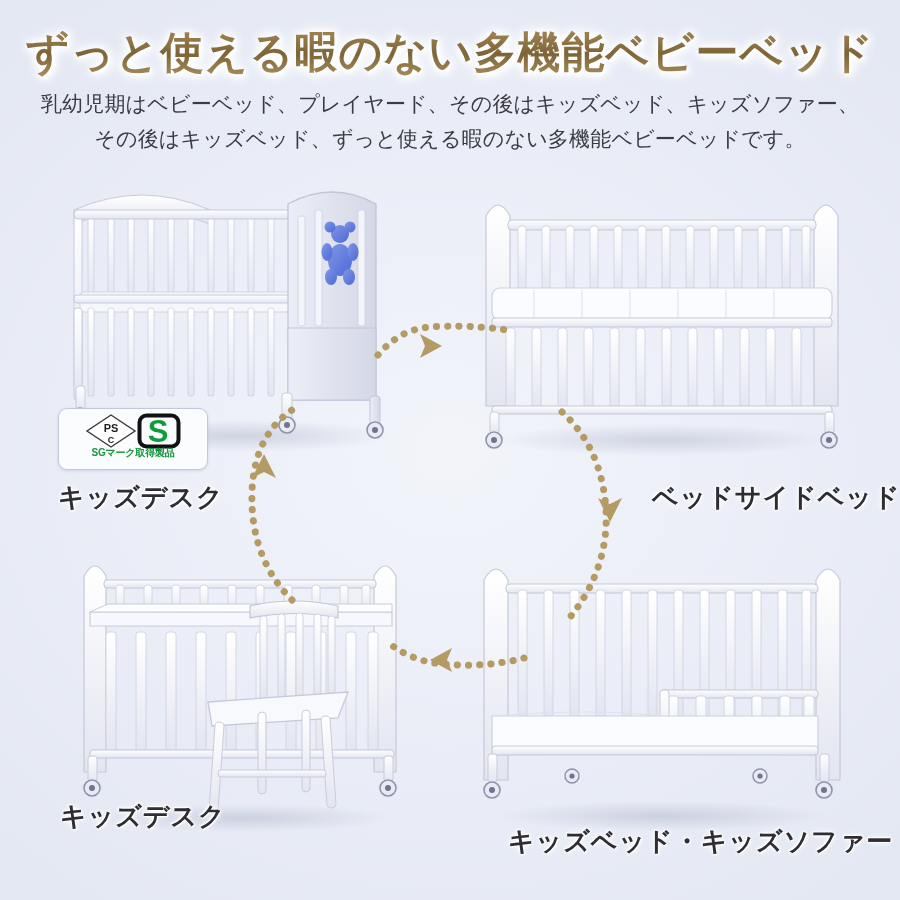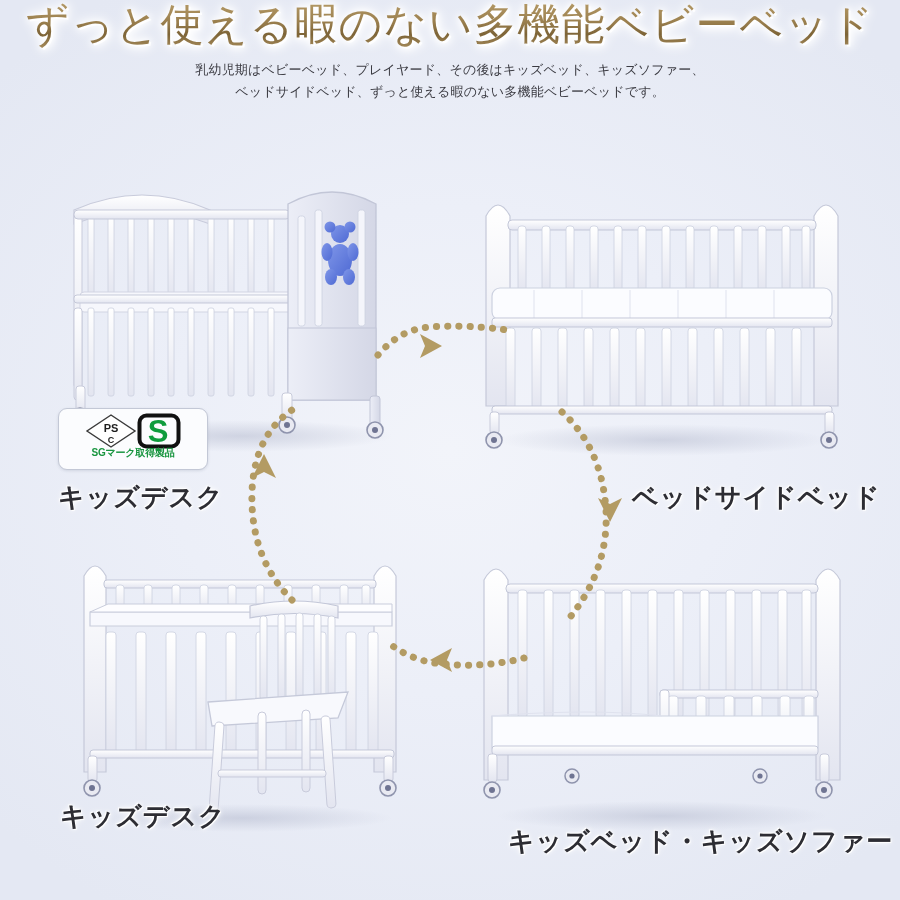--- a/index.html
+++ b/index.html
@@ -12,51 +12,51 @@
   #stage{
     position:relative;width:900px;height:900px;
     background:
       radial-gradient(ellipse 70% 60% at 50% 50%, #f2f4fa 0%, #eceff8 45%, #e4e8f3 100%);
     overflow:hidden;
   }
 
   
   .hdr{position:absolute;left:0;top:0;width:900px;text-align:center;}
   .title{
-    margin:0;
-    font-size:43px;line-height:1.15;font-weight:400;letter-spacing:1px;
+    margin:0;padding-top:28px;
+    font-size:43px;line-height:1.15;font-weight:700;letter-spacing:1px;
     color:#9e8355;
     background:linear-gradient(180deg,#b79c68 0%,#9a7f4e 45%,#7d6437 70%,#a88d5d 100%);
     -webkit-background-clip:text;background-clip:text;
     -webkit-text-fill-color:transparent;color:transparent;
     text-shadow:none;
     filter:drop-shadow(0 0 3px #ffffff) drop-shadow(0 0 6px #ffffff)
            drop-shadow(2px 2px 0 rgba(255,255,255,.9));
   }
   .sub{
     margin:10px 0 0 0;
-    font-size:13px;line-height:1.65;color:#3b3b42;font-weight:500;
+    font-size:21px;line-height:1.65;color:#3b3b42;font-weight:500;
     letter-spacing:.2px;
   }
   .sub div{white-space:nowrap;}
 
   
   .quad{position:absolute;}
   .q1{left:52px;  top:168px; width:370px;height:300px;}
   .q2{left:462px; top:168px; width:400px;height:300px;}
   .q3{left:62px;  top:540px; width:360px;height:300px;}
   .q4{left:462px; top:540px; width:400px;height:300px;}
 
   .cap{
     position:absolute;font-size:26px;font-weight:700;color:#2d2d33;
     letter-spacing:1px;white-space:nowrap;
     text-shadow:0 0 4px #fff,0 0 7px #fff,1px 1px 0 #fff,-1px -1px 0 #fff;
   }
   .cap-bb{left:58px;  top:480px;}
-  .cap-bs{left:632px; top:480px;}
+  .cap-bs{left:652px; top:480px;}
   .cap-kd{left:60px;  top:799px;}
   .cap-ks{left:508px; top:824px;}
 
   
   svg{display:block;overflow:visible;}
 
   
   .sgbadge{
     position:absolute;left:58px;top:408px;width:150px;height:62px;
     background:#fbfcfe;border:1.6px solid #c3c8d6;border-radius:9px;
@@ -75,21 +75,21 @@
 </style>
 </head>
 <body>
 
 <div id="stage">
 
   <div class="hdr">
     <h1 class="title">ずっと使える暇のない多機能ベビーベッド</h1>
     <div class="sub">
       <div>乳幼児期はベビーベッド、プレイヤード、その後はキッズベッド、キッズソファー、</div>
-      <div>ベッドサイドベッド、ずっと使える暇のない多機能ベビーベッドです。</div>
+      <div>その後はキッズベッド、ずっと使える暇のない多機能ベビーベッドです。</div>
     </div>
   </div>
 
   <div class="quad q1">
     <svg width="370" height="300" viewBox="0 0 370 300">
       <defs>
         <linearGradient id="wl" x1="0" y1="0" x2="0" y2="1">
           <stop offset="0" stop-color="#ffffff"></stop>
             <stop offset="1" stop-color="#e3e5f0"></stop>
         </linearGradient>

